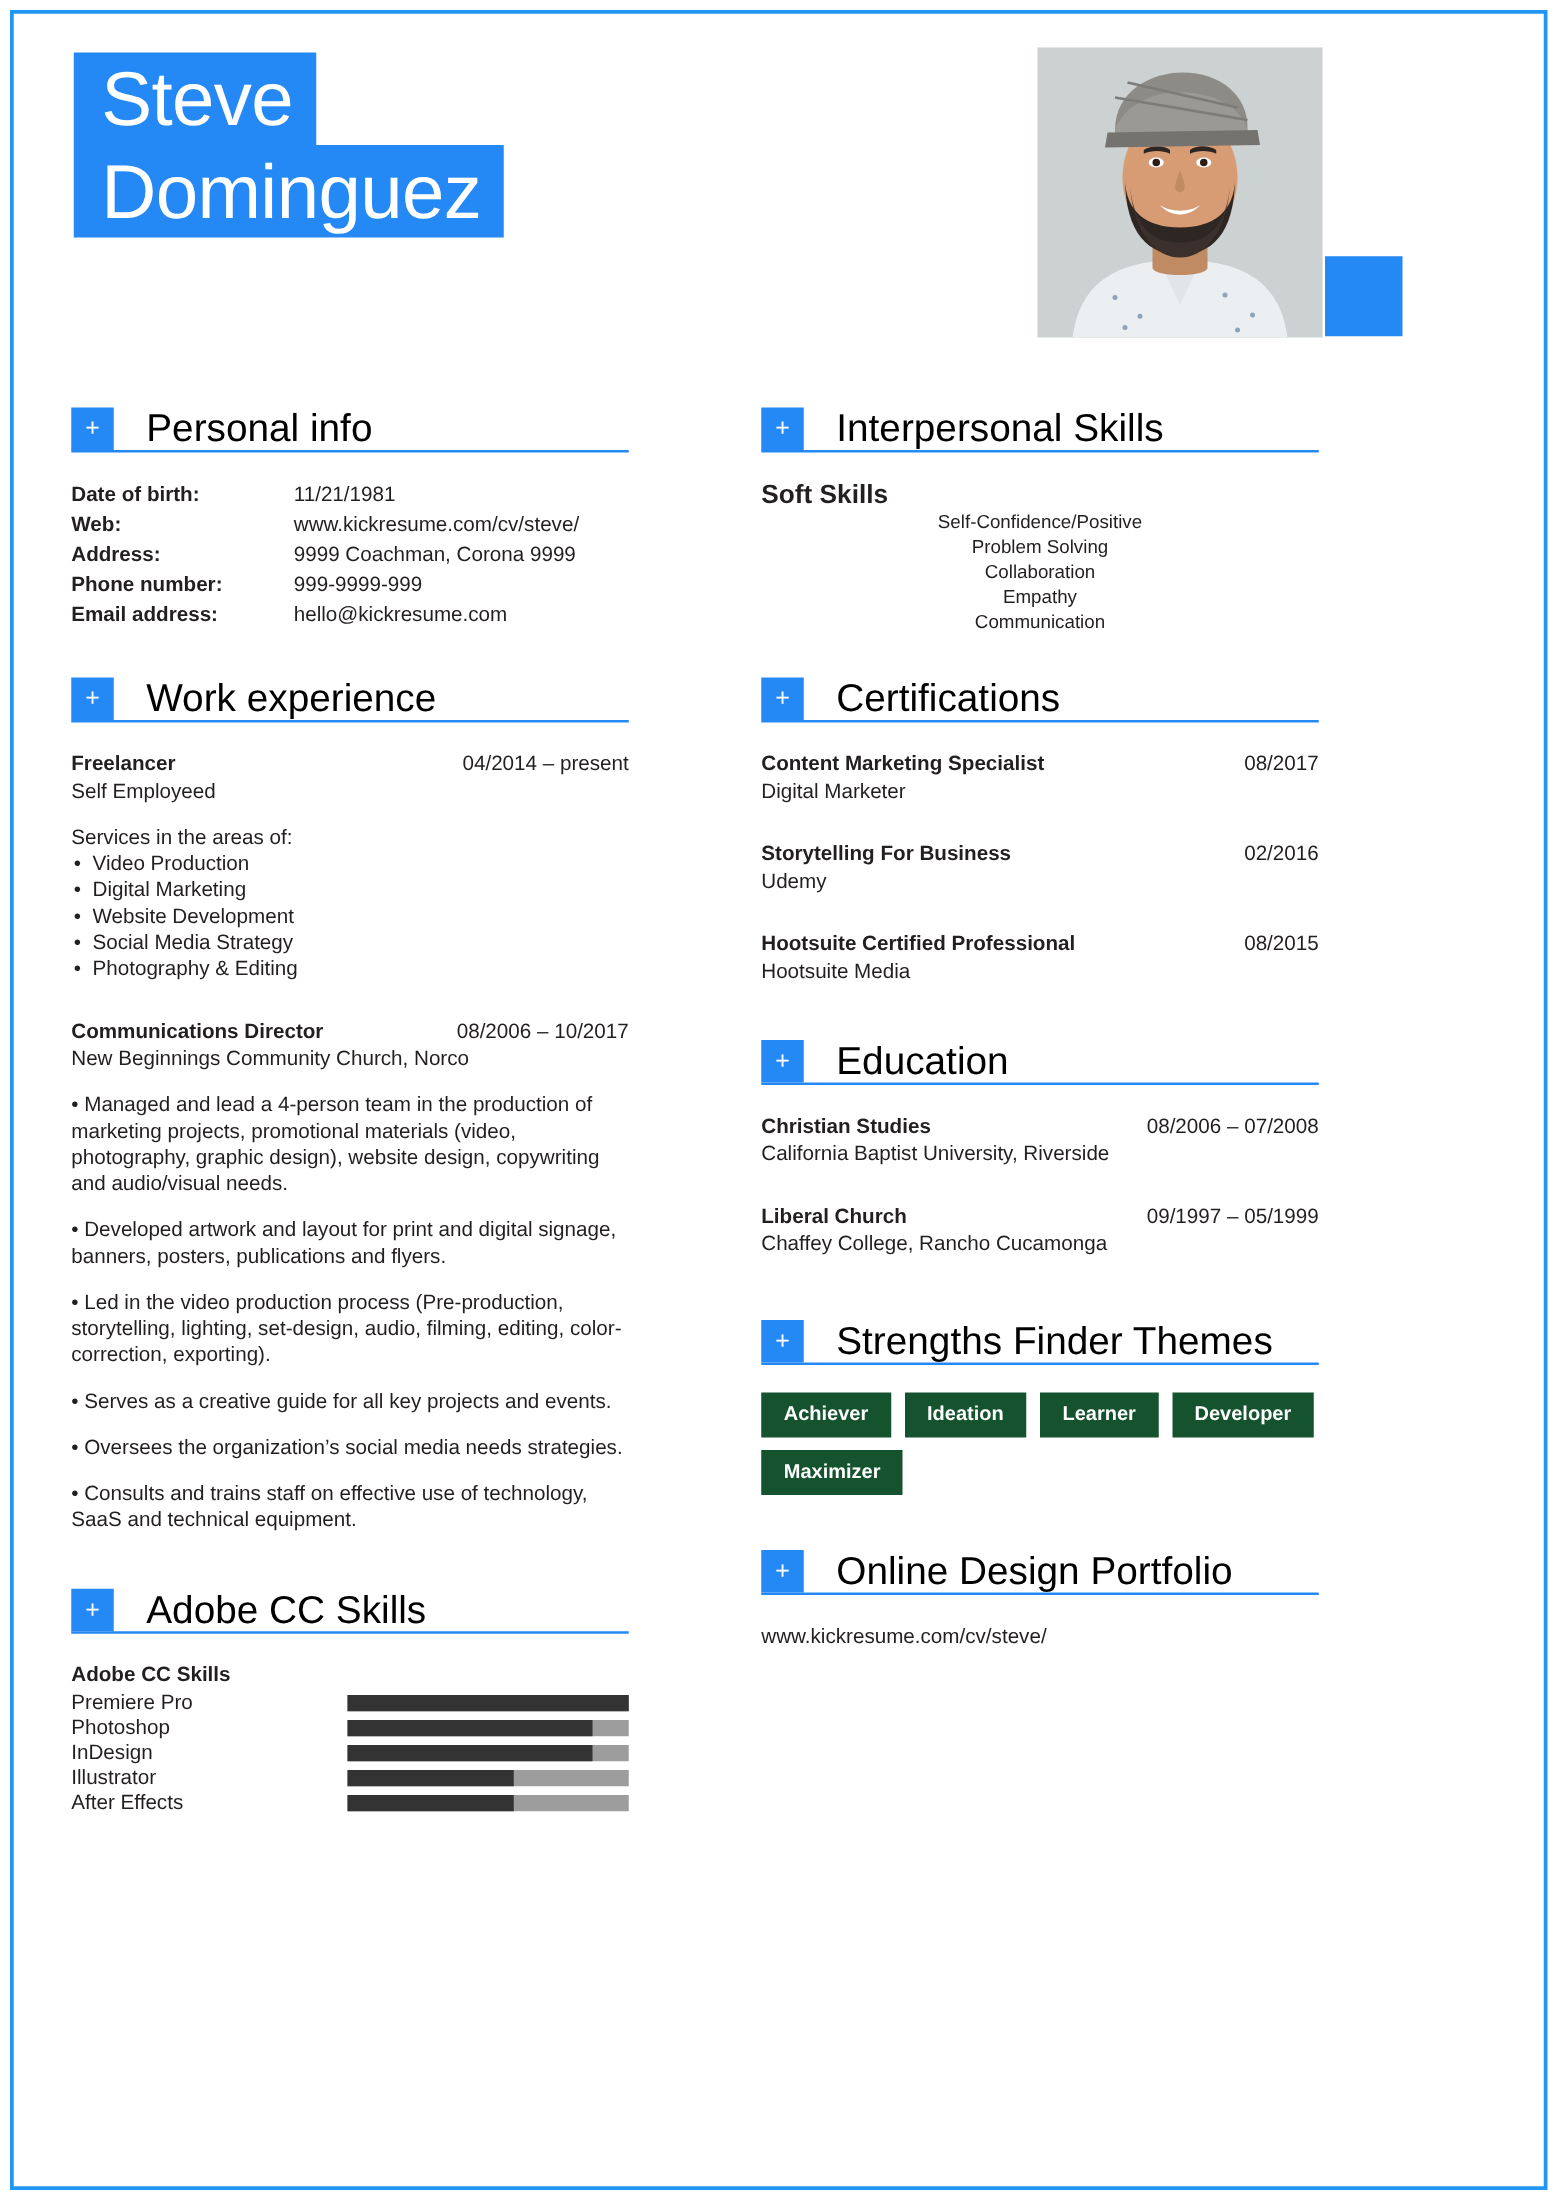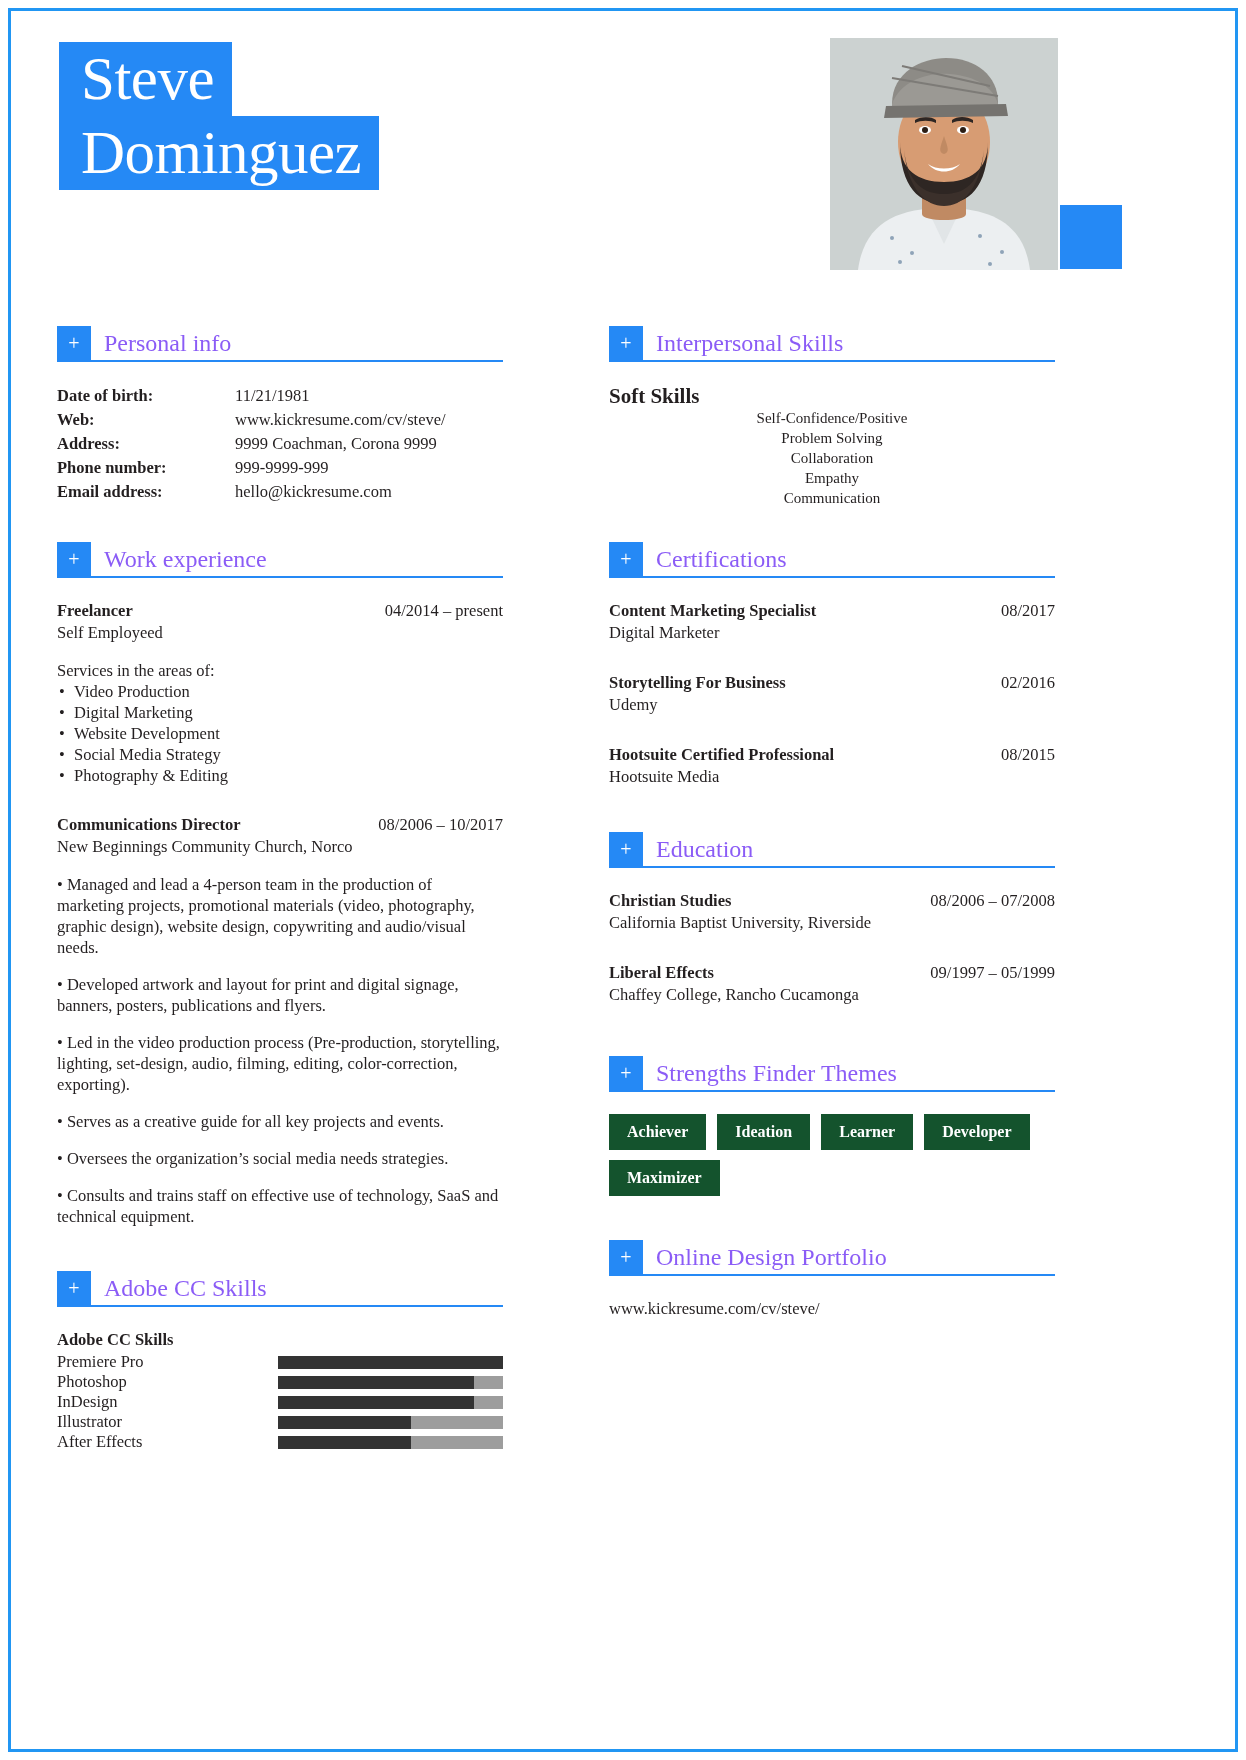--- a/index.html
+++ b/index.html
@@ -21,21 +21,20 @@
     width: 1230px; height: 1744px;
     border: 3px solid #2196f3;
     pointer-events: none;
   }
 
   .page {
     position: absolute;
     left: 0; top: 0;
     width: 1246px; height: 1308px;
     padding: 0;
-    font-family: Liberation Serif, serif;
   }
 
   
   .header {
     position: absolute;
     left: 0; top: 0;
     width: 1246px;
     height: 300px;
   }
 
@@ -110,25 +109,25 @@
     display: flex;
     align-items: center;
     justify-content: center;
     font-size: 20px;
     line-height: 1;
     font-weight: 400;
     flex: 0 0 auto;
     margin-bottom: 0;
   }
   .sec-title {
-    font-size: 24px;
+    font-size: 31px;
     font-weight: 400;
-    color: #8b5cf6;
+    color: #000000;
     line-height: 34px;
-    margin-left: 13px;
+    margin-left: 26px;
     white-space: nowrap;
   }
 
   
   .pi-row {
     display: flex;
     font-size: 16.5px;
     line-height: 24px;
   }
   .pi-label {
@@ -484,21 +483,21 @@
           <span class="entry-title">Christian Studies</span>
           <span class="entry-date">08/2006 – 07/2008</span>
         </div>
         <div class="entry-sub">California Baptist University, Riverside</div>
       </div>
 
       <div class="spacer-22"></div>
 
       <div class="entry">
         <div class="entry-head">
-          <span class="entry-title">Liberal Effects</span>
+          <span class="entry-title">Liberal Church</span>
           <span class="entry-date">09/1997 – 05/1999</span>
         </div>
         <div class="entry-sub">Chaffey College, Rancho Cucamonga</div>
       </div>
     </div>
 
     <div class="spacer-36"></div>
 
     <div class="section">
       <div class="sec-head">

